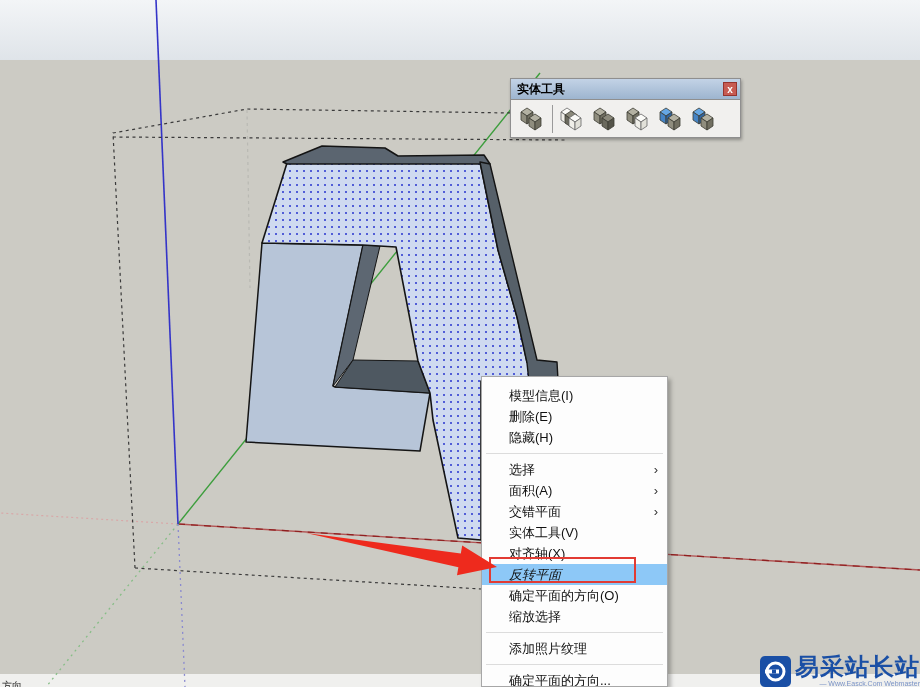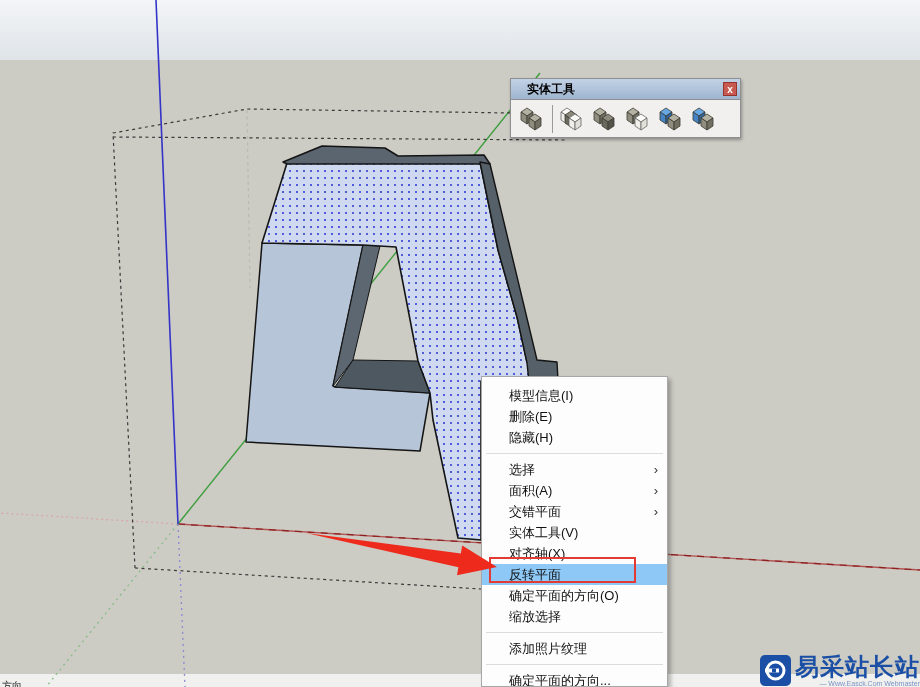--- a/index.html
+++ b/index.html
@@ -2,43 +2,43 @@
 <html><head>
 <meta charset="utf-8">
 <style>
   html,body{margin:0;padding:0;}
   body{width:920px;height:687px;position:relative;overflow:hidden;
        font-family:"Liberation Sans",sans-serif;background:#cccbc4;}
   #scene{position:absolute;left:0;top:0;z-index:0;}
   
   #toolbar{position:absolute;left:510px;top:78px;width:229px;height:58px;z-index:15;
            background:#f1f0ee;border:1px solid #8f8f8f;box-shadow:1px 2px 3px rgba(0,0,0,.3);}
-  #tb-title{height:20px;line-height:20px;padding-left:16px;font-size:12px;font-weight:bold;color:#000;
+  #tb-title{height:20px;line-height:20px;padding-left:6px;font-size:12px;font-weight:bold;color:#000;
             background:linear-gradient(#c3d3e6,#9db5cf);border-bottom:1px solid #8f8f8f;position:relative;}
   #tb-close{position:absolute;right:3px;top:3px;width:14px;height:14px;background:#c75b52;color:#fff;
             font-size:10px;font-weight:bold;line-height:13px;text-align:center;border:1px solid #96332e;
             box-sizing:border-box;cursor:pointer;}
   #tb-body{display:flex;align-items:center;height:37px;padding-left:8px;}
   .tb-btn{width:28px;height:30px;display:flex;align-items:center;justify-content:center;cursor:pointer;}
   .tb-sep{width:1px;height:28px;background:#9a9a9a;margin:0 6px 0 5px;}
   .tb-btn + .tb-btn{margin-left:5px;}
   
   #menu{position:absolute;left:481px;top:376px;width:187px;height:311px;z-index:20;
         background:#fdfdfd;border:1px solid #a7a7a7;box-sizing:border-box;
         box-shadow:3px 3px 4px rgba(0,0,0,.25);padding-top:8px;overflow:hidden;}
   .mi{height:21px;line-height:21px;font-size:13px;color:#111;padding-left:27px;position:relative;cursor:default;}
   .mi .arr{position:absolute;right:9px;top:0;font-size:13px;color:#333;}
-  .mi.hl{background:#8dc8f7;}
+  .mi.hl{background:#8dc8f7;font-style:italic;}
   .msep{height:1px;background:#dcdcdc;margin:5px 4px;}
   
   #redbox{position:absolute;left:489px;top:557px;width:147px;height:26px;z-index:30;
           border:2px solid #e23b33;box-sizing:border-box;pointer-events:none;}
   #arrow-layer{position:absolute;left:0;top:0;z-index:40;pointer-events:none;}
   
-  #watermark{position:absolute;right:0;bottom:0;z-index:25;display:flex;align-items:flex-start;margin-top:40px;}
+  #watermark{position:absolute;right:0;bottom:0;z-index:25;display:flex;align-items:flex-end;margin-top:40px;}
   #wm-logo{width:31px;height:31px;margin-right:4px;}
   #wm-text{line-height:1;}
   #wm-title{font-size:24px;font-weight:bold;color:#1a4fa5;letter-spacing:1px;white-space:nowrap;}
   #wm-sub{font-size:7px;color:#7a93c6;margin-top:1px;white-space:nowrap;text-align:right;}
   
   #statusfrag{position:absolute;left:2px;top:679px;height:8px;overflow:hidden;z-index:5;
               font-size:10px;color:#222;}
 </style>
 </head>
 <body>

